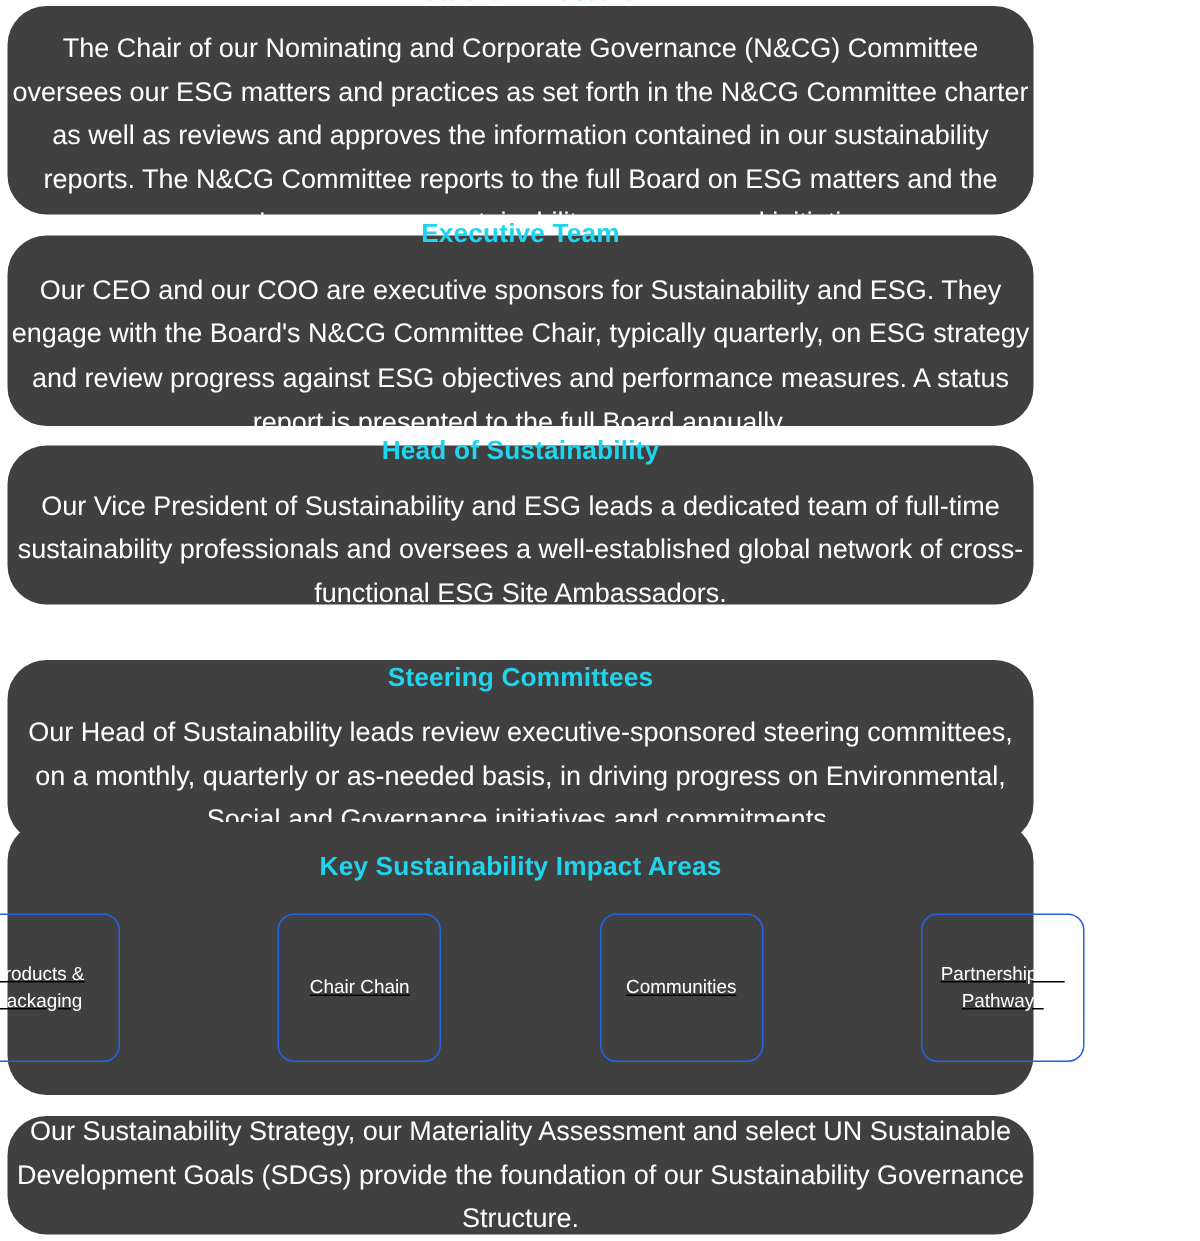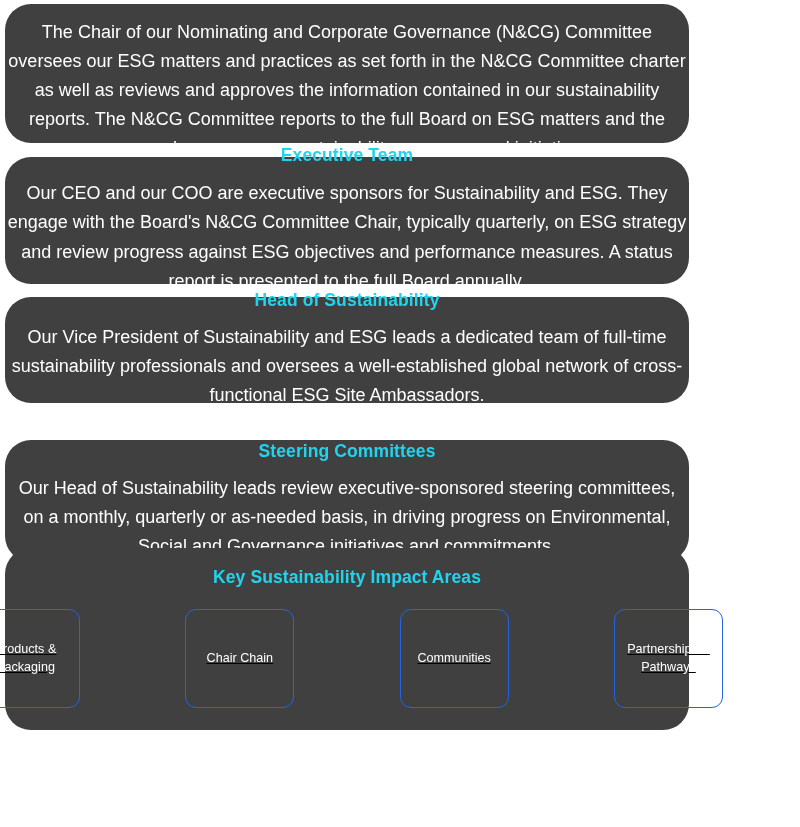--- a/index.html
+++ b/index.html
@@ -136,14 +136,17 @@
       </div>
       <div class="impact-box">
         <span class="impact-label">Communities</span>
       </div>
       <div class="impact-box">
         <span class="impact-label">Partnerships &amp; Pathways</span>
       </div>
     </div>
   </section>
 
+  <section class="card" id="card-foundation">
+    <p class="card-body">Our Sustainability Strategy, our Materiality Assessment and select UN Sustainable Development Goals (SDGs) provide the foundation of our Sustainability Governance Structure.</p>
+  </section>
 
 </div>
 
 </body></html>

